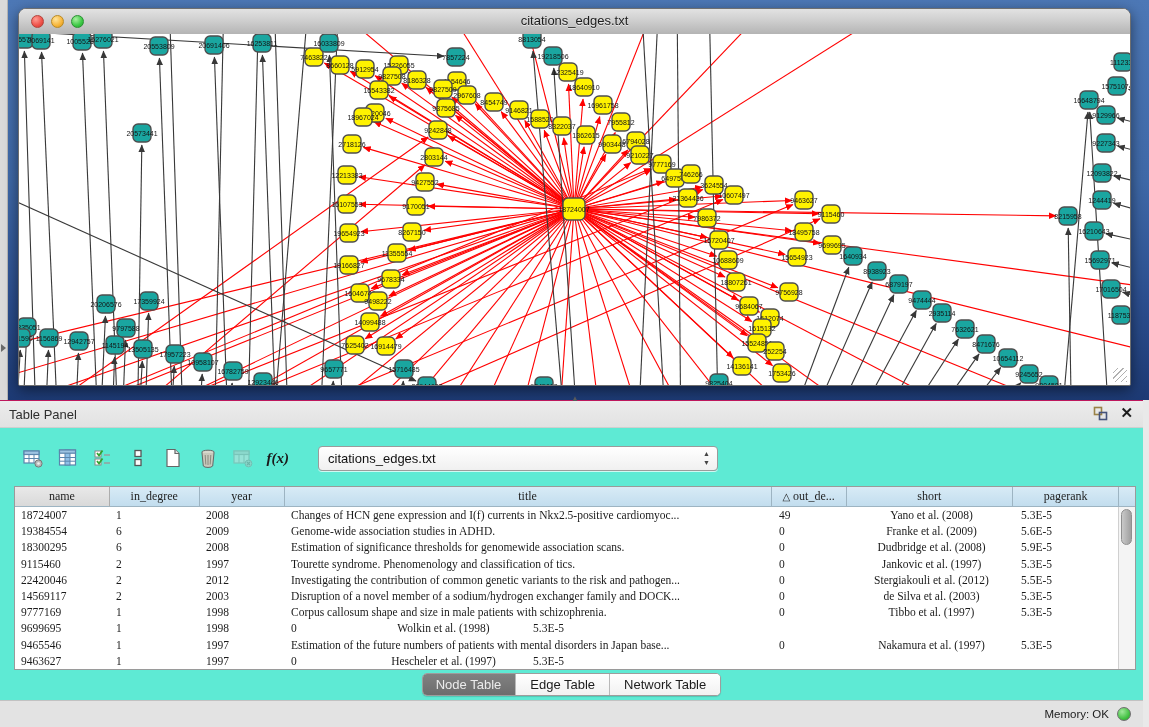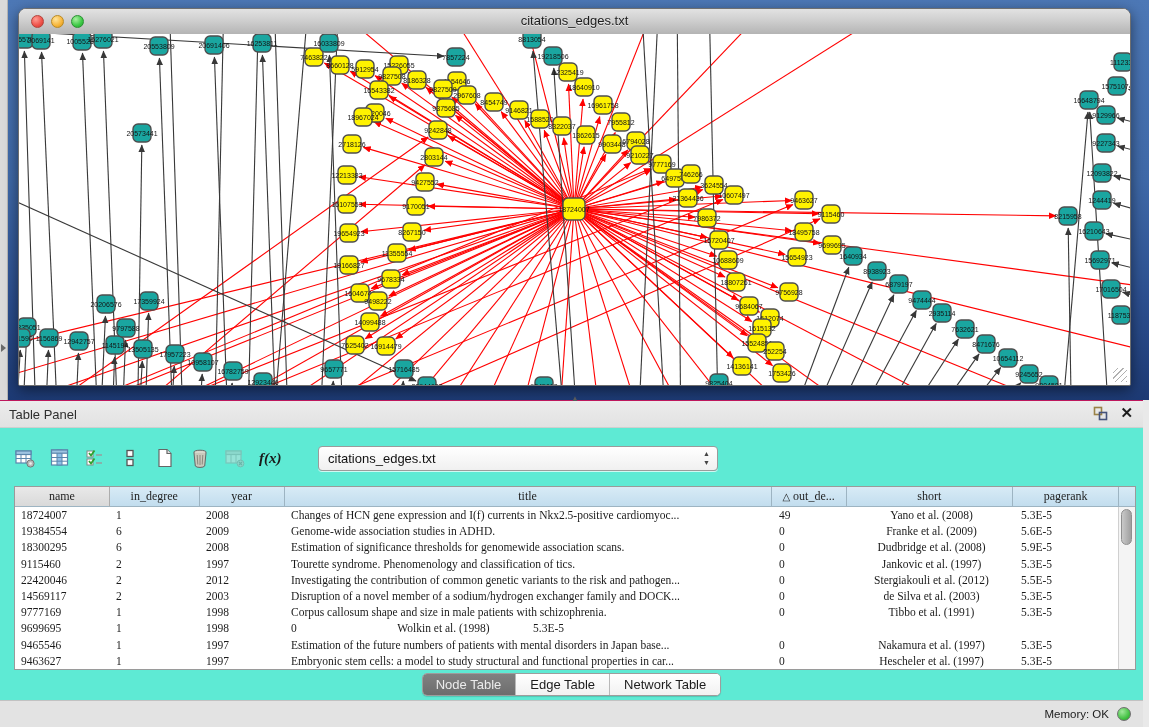--- a/index.html
+++ b/index.html
@@ -35,21 +35,21 @@
   .split-handle{position:absolute;left:569px;top:395px;width:12px;height:8px;color:#5a5a5a;font-size:8px;line-height:8px;text-align:center;z-index:5;}
   
   .table-panel{position:absolute;left:0;top:400px;width:1143px;height:327px;background:#5eead4;border-top:1px solid #be185d;}
   .panel-header{height:26px;background:linear-gradient(180deg,#ececec,#e2e2e2);border-bottom:1px solid #cfcfcf;position:relative;}
   .panel-header .panel-title{position:absolute;left:9px;top:6px;font-size:13px;color:#2e2e2e;}
   .panel-header .hdr-icons{position:absolute;right:10px;top:4px;display:flex;gap:12px;align-items:center;}
   .float-btn,.close-btn{cursor:default;}
   .close-btn{font-size:15px;font-weight:bold;color:#1c1c1c;line-height:16px;}
   
   .tp-toolbar{position:absolute;left:14px;top:40px;height:34px;display:flex;align-items:center;}
-  .tool-btn{width:30px;height:28px;display:flex;align-items:center;justify-content:flex-start;margin-right:5px;}
+  .tool-btn{width:30px;height:28px;display:flex;align-items:center;justify-content:flex-end;margin-right:5px;}
   .tool-btn.disabled{opacity:.45;}
   .fx-label{font-family:"Liberation Serif",serif;font-style:italic;font-weight:bold;font-size:15px;color:#1a1a1a;}
   .combo{margin-left:24px;width:398px;height:23px;border:1px solid #9b9b9b;border-radius:4px;
     background:linear-gradient(180deg,#ffffff,#f0f0f0);display:flex;align-items:center;position:relative;
     box-shadow:0 1px 0 rgba(255,255,255,.7);}
   .combo .combo-value{margin-left:9px;font-size:13px;color:#111;}
   .combo .spinner{position:absolute;right:7px;top:2px;font-size:7px;line-height:9px;color:#444;text-align:center;}
   
   .data-table{position:absolute;left:14px;top:85px;width:1122px;height:184px;border:1px solid #9a9a9a;background:#fff;box-sizing:border-box;overflow:hidden;font-family:Liberation Serif, serif;}
   .thead{display:flex;height:20px;background:#cde3f1;}
@@ -668,21 +668,21 @@
           <div class="td c4">0</div>
           <div class="td c5 center">de Silva et al. (2003)</div>
           <div class="td c6">5.3E-5</div>
         </div>
         <div class="tr">
           <div class="td c0">9777169</div>
           <div class="td c1">1</div>
           <div class="td c2">1998</div>
           <div class="td c3">Corpus callosum shape and size in male patients with schizophrenia.</div>
           <div class="td c4">0</div>
-          <div class="td c5 center">Tibbo et al. (1991)</div>
+          <div class="td c5 center">Tibbo et al. (1997)</div>
           <div class="td c6">5.3E-5</div>
         </div>
         <div class="tr">
           <div class="td c0">9699695</div>
           <div class="td c1">1</div>
           <div class="td c2">1998</div>
           <div class="td c4">0</div>
           <div class="td c5 center">Wolkin et al. (1998)</div>
           <div class="td c6">5.3E-5</div>
         </div>
@@ -692,21 +692,20 @@
           <div class="td c2">1997</div>
           <div class="td c3">Estimation of the future numbers of patients with mental disorders in Japan base...</div>
           <div class="td c4">0</div>
           <div class="td c5 center">Nakamura et al. (1997)</div>
           <div class="td c6">5.3E-5</div>
         </div>
         <div class="tr">
           <div class="td c0">9463627</div>
           <div class="td c1">1</div>
           <div class="td c2">1997</div>
-          <div class="td c3">Embryonic stem cells: a model to study structural and functional properties in car...</div>
           <div class="td c4">0</div>
           <div class="td c5 center">Hescheler et al. (1997)</div>
           <div class="td c6">5.3E-5</div>
         </div>
       </div>
     <div class="vscroll">
       <div class="vthumb"></div>
     </div>
   </div>
 

